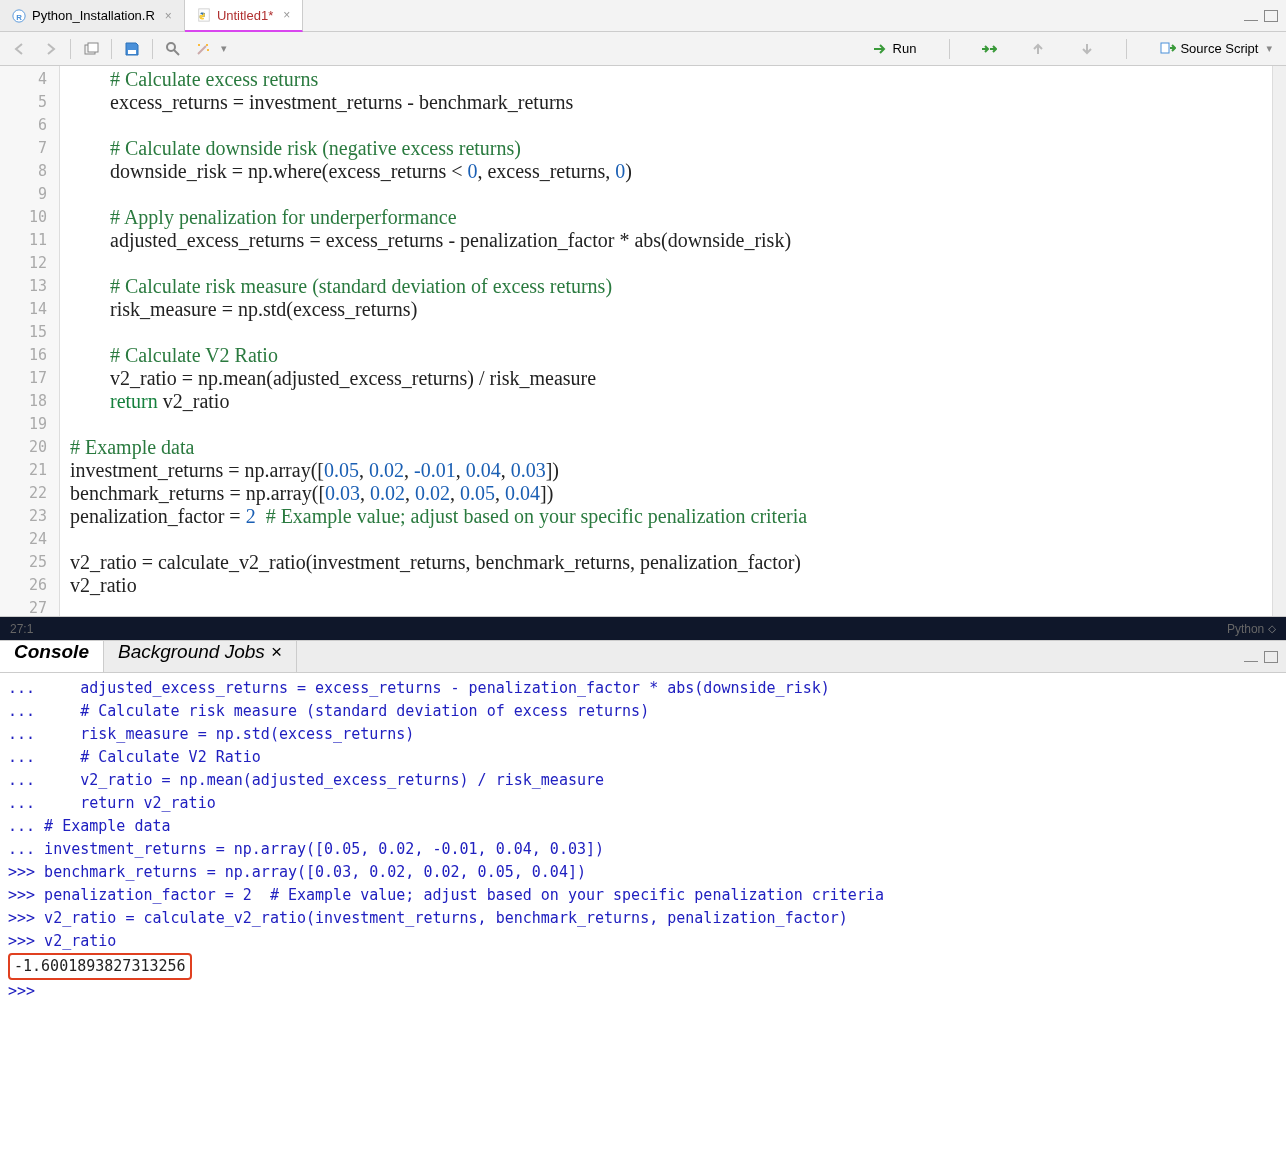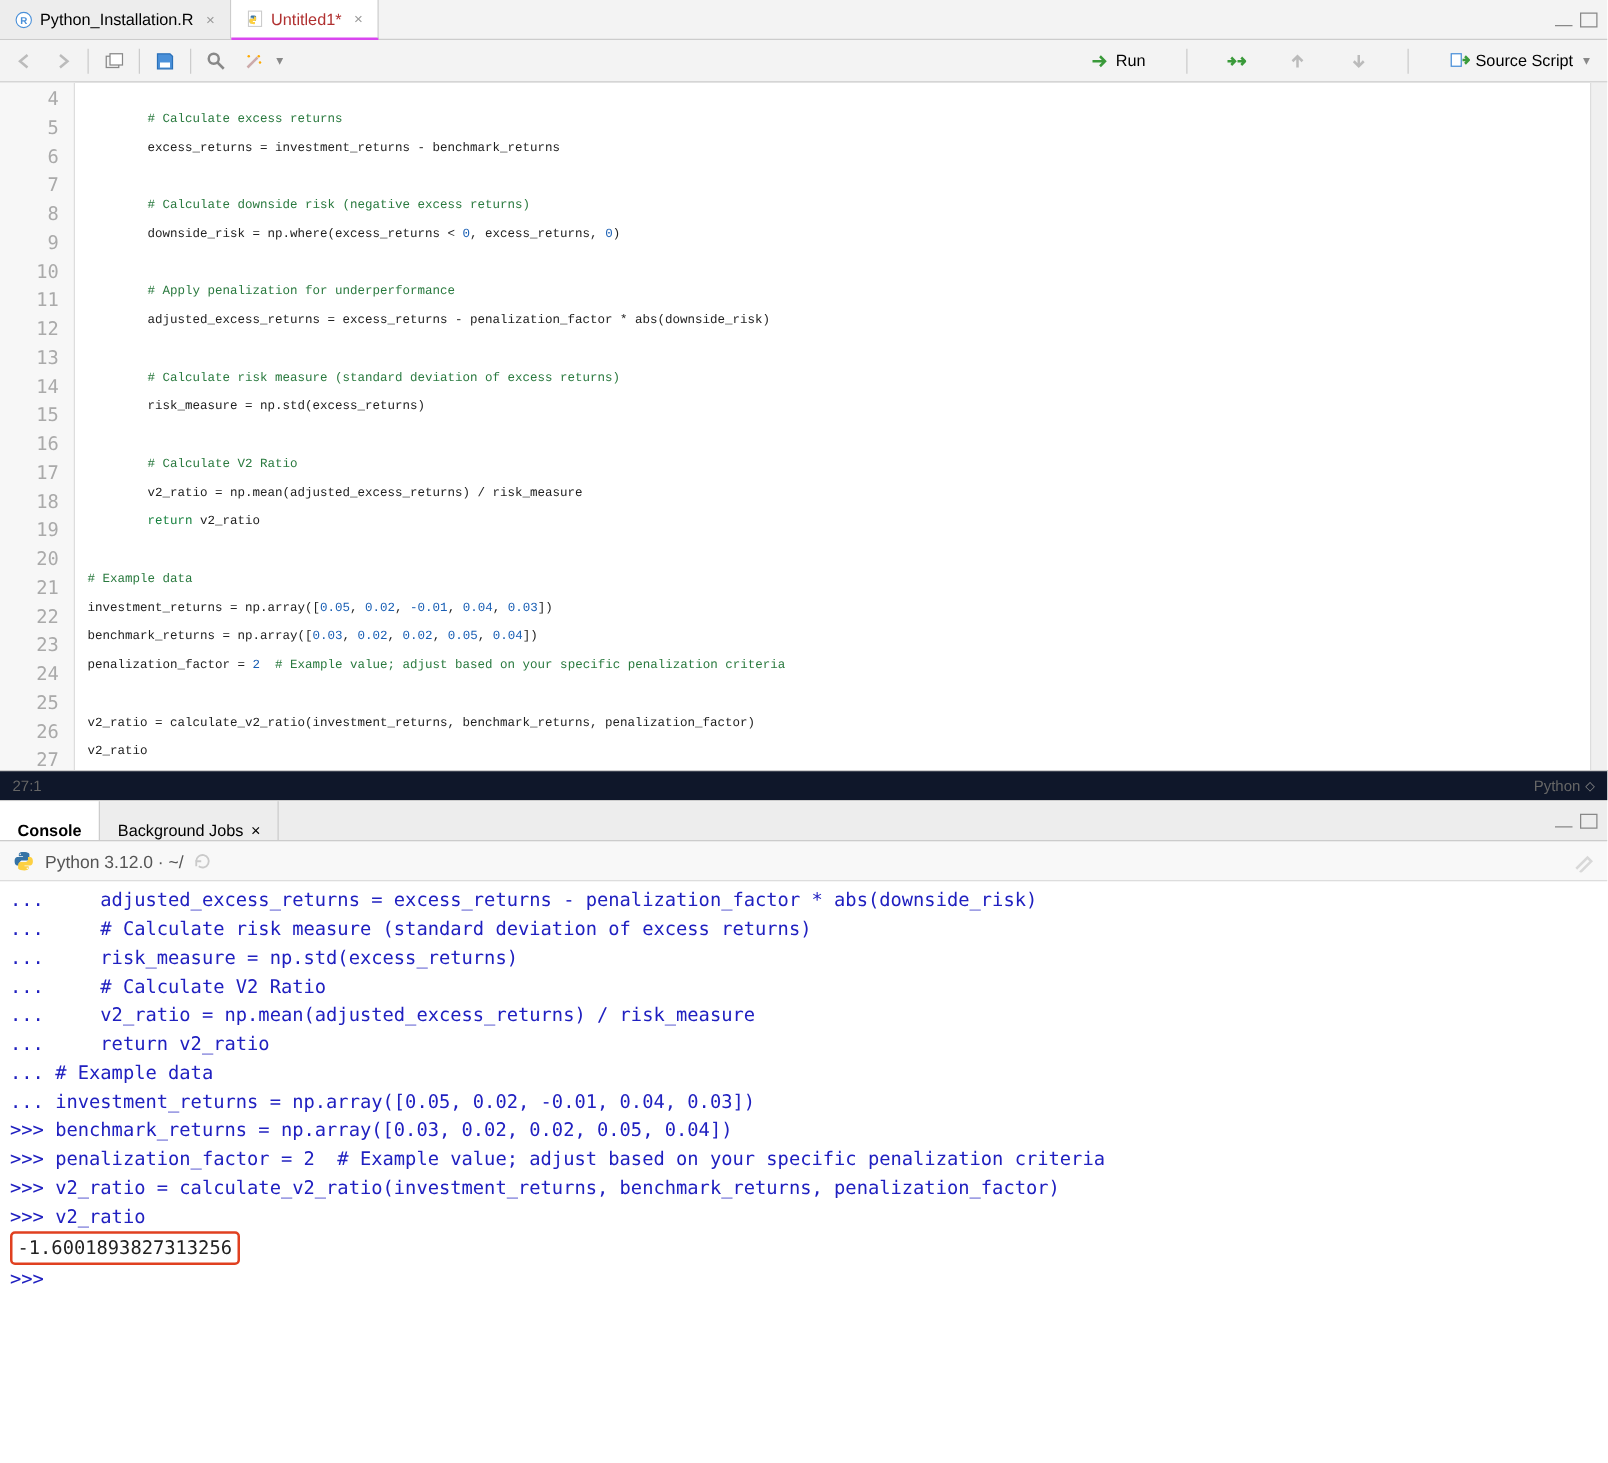--- a/index.html
+++ b/index.html
@@ -14,31 +14,31 @@
 .win-icon { width: 14px; height: 12px; border: 1px solid #888; display: inline-block; }
 .win-icon.min { border-top: none; border-left: none; border-right: none; height: 0; width: 14px; margin-top: 10px; }
 .toolbar { display: flex; align-items: center; gap: 6px; padding: 4px 8px; background: #f3f3f3; border-bottom: 1px solid #ccc; height: 34px; }
 .tool-btn { display: flex; align-items: center; justify-content: center; width: 24px; height: 24px; border-radius: 3px; cursor: pointer; }
 .tool-sep { width: 1px; height: 20px; background: #ccc; margin: 0 2px; }
 .toolbar-right { margin-left: auto; display: flex; align-items: center; gap: 25px; }
 .toolbar-text-btn { display: flex; align-items: center; gap: 4px; padding: 2px 6px; cursor: pointer; font-size: 13px; }
 .editor-area { flex: 1; display: flex; overflow: hidden; position: relative; }
 .gutter { width: 60px; background: #f7f7f7; border-right: 1px solid #ddd; text-align: right; padding-top: 2px; color: #aaa; font-family: "Menlo", "Consolas", monospace; font-size: 15px; }
 .gutter div { padding-right: 12px; height: 23px; line-height: 23px; }
-.code { flex: 1; font-family: Liberation Mono, monospace; font-size: 10px; padding-top: 2px; white-space: pre; overflow: auto; color: #222; margin-top: 16px; }
+.code { flex: 1; font-family: Liberation Serif, serif; font-size: 20px; padding-top: 2px; white-space: pre; overflow: auto; color: #222; }
 .code div { height: 23px; line-height: 23px; padding-left: 10px; } 
 .cm { color: #2a7a3f; }
 .num { color: #1a5fb4; }
 .ret { color: #15803d; }
 .scroll-strip { width: 14px; background: #f0f0f0; border-left: 1px solid #ddd; }
 .status-bar { height: 24px; background: #0f172a; border-top: 1px solid #ccc; display: flex; align-items: center; font-size: 12px; color: #666; padding: 0 10px; }
 .status-right { margin-left: auto; display: flex; align-items: center; gap: 4px; }
 .bottom-pane { border-top: 1px solid #ccc; display: flex; flex-direction: column; height: 530px; }
 .pane-tabs { display: flex; align-items: stretch; background: #ededed; border-bottom: 1px solid #ccc; height: 32px; position: relative; }
-.pane-tab { display: flex; align-items: flex-end; gap: 6px; padding: 0 14px; border-right: 1px solid #ccc; cursor: pointer; font-size: 13px; }
+.pane-tab { display: flex; align-items: flex-start; gap: 6px; padding: 0 14px; border-right: 1px solid #ccc; cursor: pointer; font-size: 19px; font-style: italic; }
 .pane-tab.active { background: #fff; font-weight: 600; }
 .console-header { display: flex; align-items: center; gap: 8px; padding: 4px 10px; background: #f8f8f8; border-bottom: 1px solid #ddd; height: 32px; font-size: 14px; color: #555; }
 .console-body { flex: 1; font-family: "Menlo", "Consolas", monospace; font-size: 15px; padding: 4px 8px; white-space: pre; overflow: auto; color: #2020c0; line-height: 23px; }
 .highlight-box { border: 2px solid #e04020; border-radius: 4px; display: inline-block; padding: 0 4px; color: #222; }
 .py-logo { width: 18px; height: 18px; }
 svg { display: block; }
 </style>
 </head>
 <body>
 
@@ -190,32 +190,14 @@
       </div>
       <div class="pane-tab">
         <span>Background Jobs</span>
         <span class="close-x">×</span>
       </div>
       <div class="tabs-right">
       <span class="win-icon min"></span>
       <span class="win-icon"></span>
     </div>
   </div>
-  <div class="console-header">
-    <svg class="py-logo" viewBox="0 0 32 32">
-        <path d="M15 3c-6 0-6 3-6 3v3h6v1H7s-4 0-4 6 4 6 4 6h3v-3s0-4 4-4h6s4 0 4-4V6s0-3-9-3z" fill="#3673a5"></path>
-        <circle cx="11" cy="6" r="1" fill="#fff"></circle>
-        <path d="M17 29c6 0 6-3 6-3v-3h-6v-1h8s4 0 4-6-4-6-4-6h-3v3s0 4-4 4h-6s-4 0-4 4v5s0 3 9 3z" fill="#fdd041"></path>
-        <circle cx="21" cy="26" r="1" fill="#fff"></circle>
-      </svg>
-    <span>Python 3.12.0 · ~/</span>
-    <svg width="14" height="14" style="opacity:.4">
-        <path d="M2 7 a5 5 0 1 1 2 4" fill="none" stroke="#888" stroke-width="1.5"></path>
-        <path d="M2 11 v-4 h4" fill="none" stroke="#888" stroke-width="1.5"></path>
-      </svg>
-    <div style="margin-left:auto">
-      <svg width="18" height="18" style="opacity:.4">
-          <path d="M3 15 L12 6 L15 9 L6 18" fill="none" stroke="#aaa" stroke-width="2"></path>
-        </svg>
-    </div>
-  </div>
   <div class="console-body" id="console"><div>...     adjusted_excess_returns = excess_returns - penalization_factor * abs(downside_risk)</div><div>...     # Calculate risk measure (standard deviation of excess returns)</div><div>...     risk_measure = np.std(excess_returns)</div><div>...     # Calculate V2 Ratio</div><div>...     v2_ratio = np.mean(adjusted_excess_returns) / risk_measure</div><div>...     return v2_ratio</div><div>... # Example data</div><div>... investment_returns = np.array([0.05, 0.02, -0.01, 0.04, 0.03])</div><div>&gt;&gt;&gt; benchmark_returns = np.array([0.03, 0.02, 0.02, 0.05, 0.04])</div><div>&gt;&gt;&gt; penalization_factor = 2  # Example value; adjust based on your specific penalization criteria</div><div>&gt;&gt;&gt; v2_ratio = calculate_v2_ratio(investment_returns, benchmark_returns, penalization_factor)</div><div>&gt;&gt;&gt; v2_ratio</div><div><span class="highlight-box">-1.6001893827313256</span></div><div>&gt;&gt;&gt; </div></div>
 </div>
 
 </body></html>

